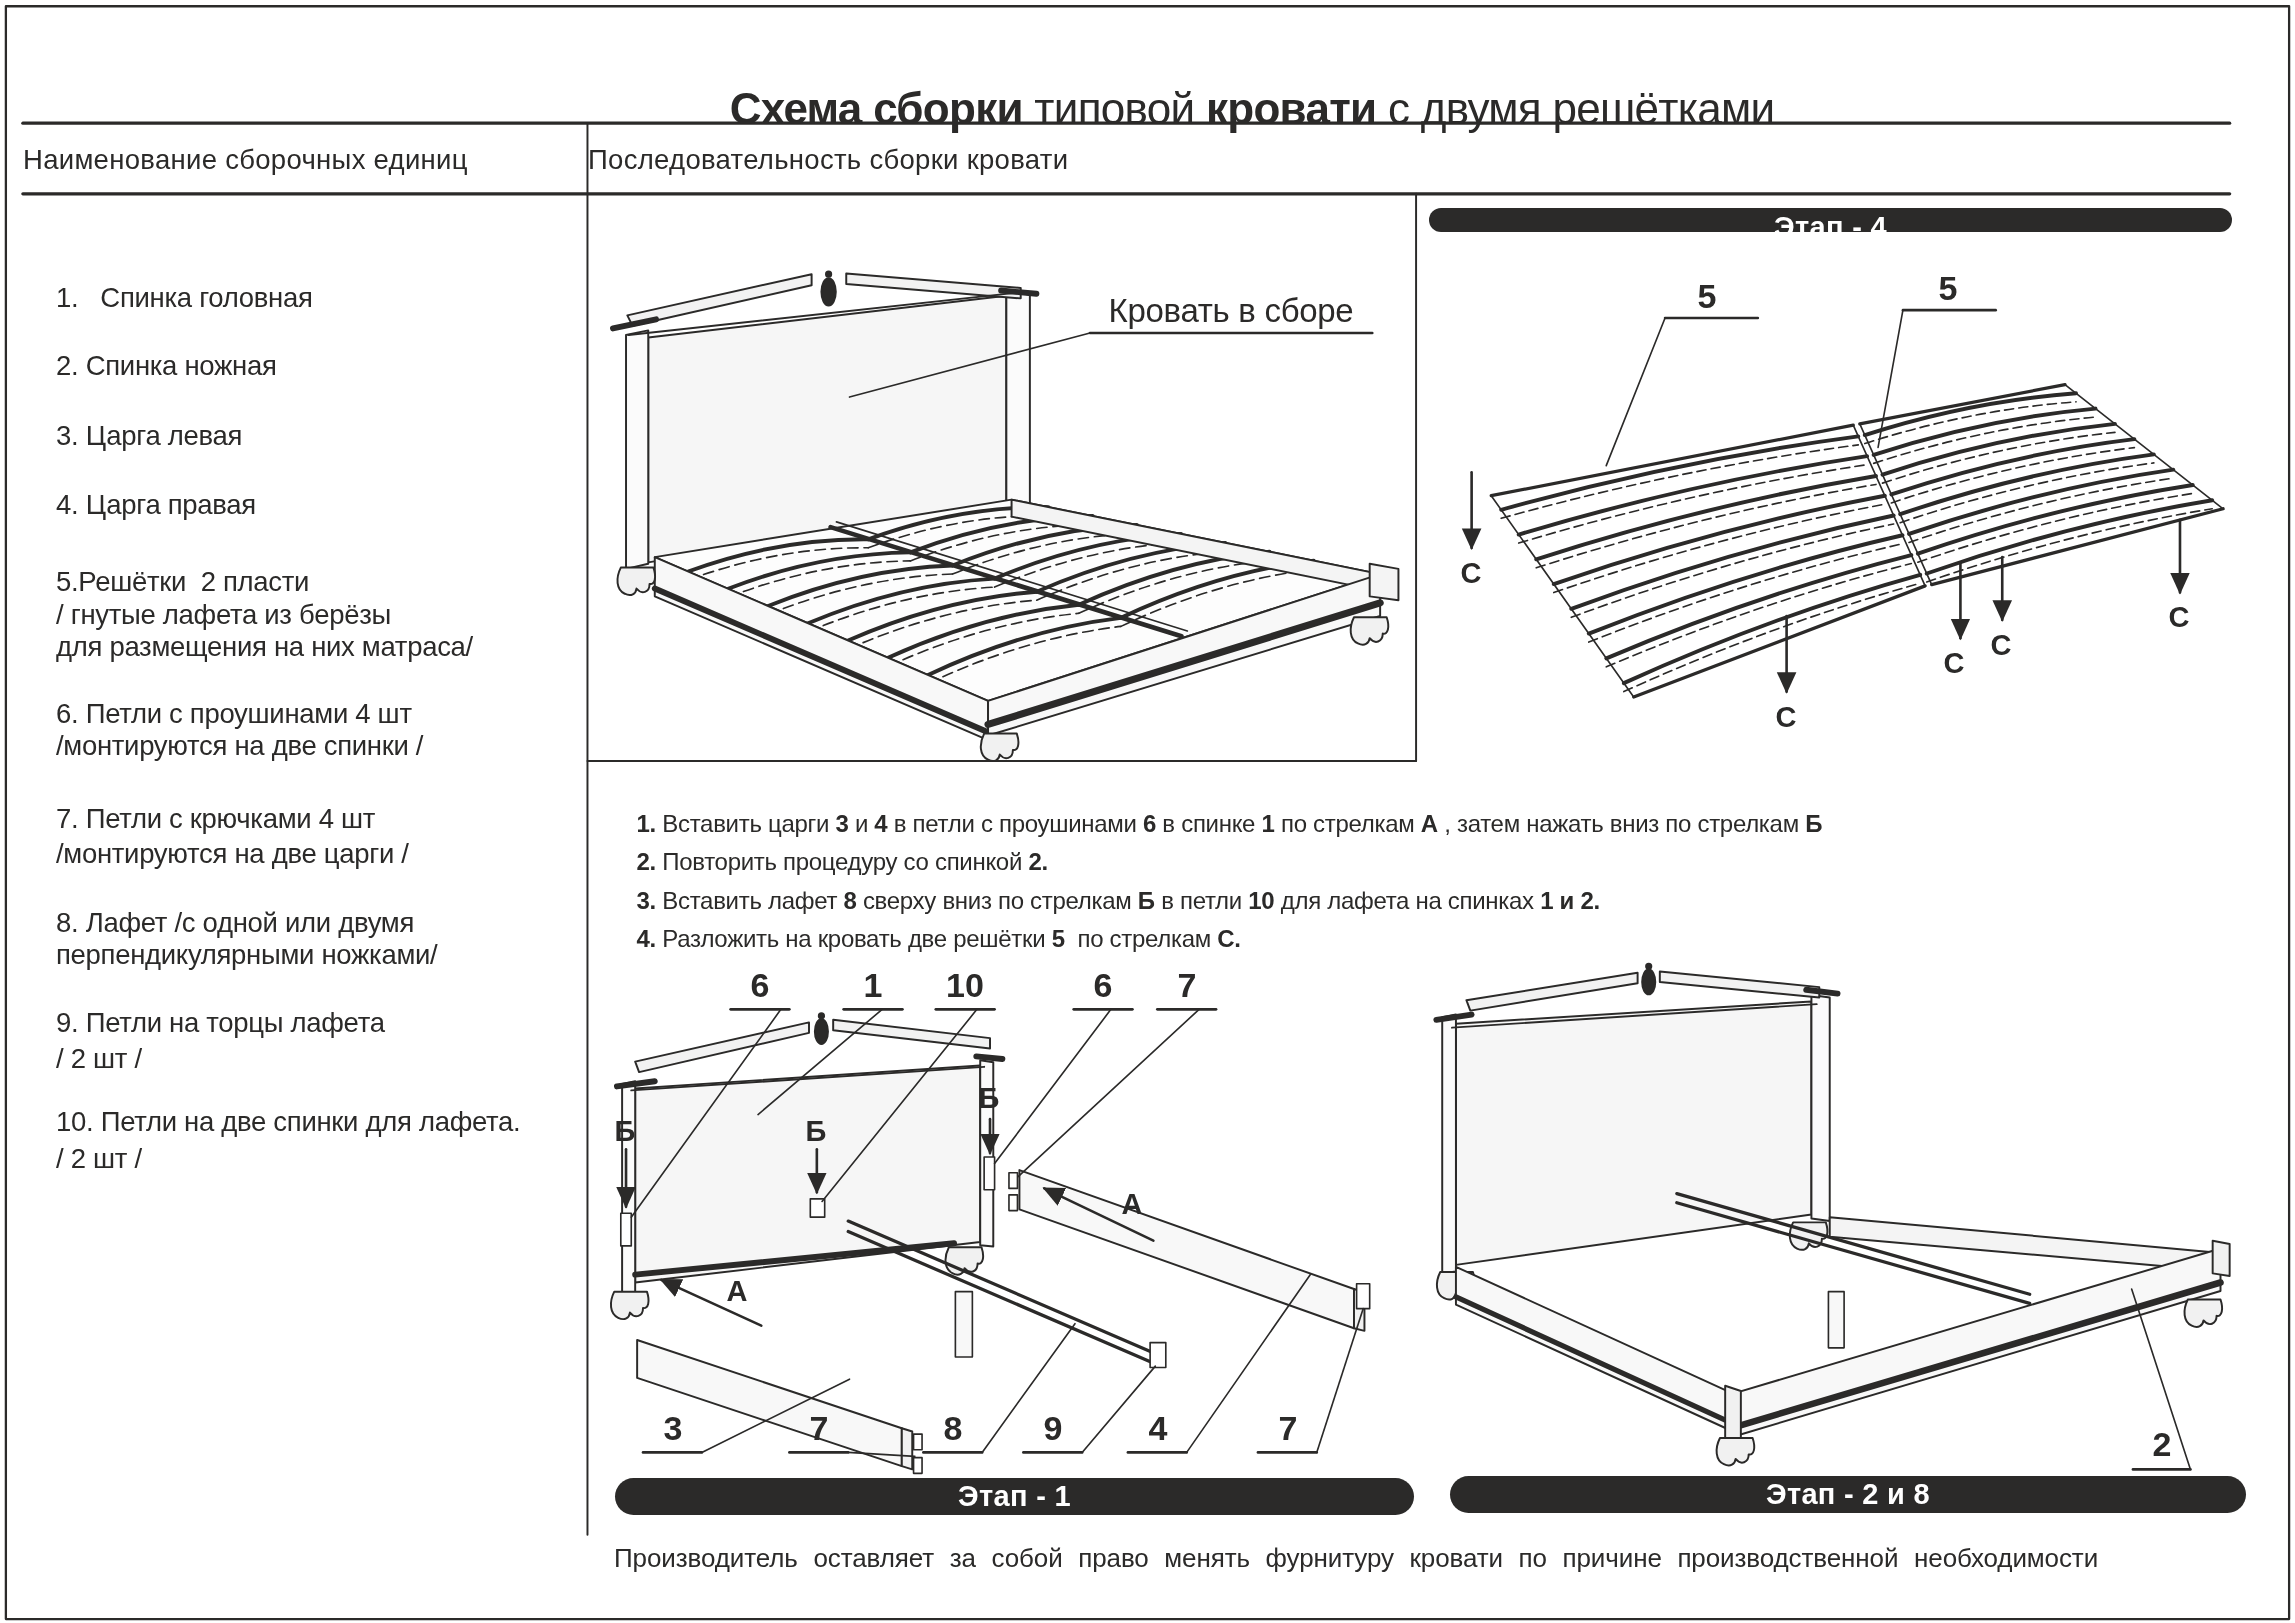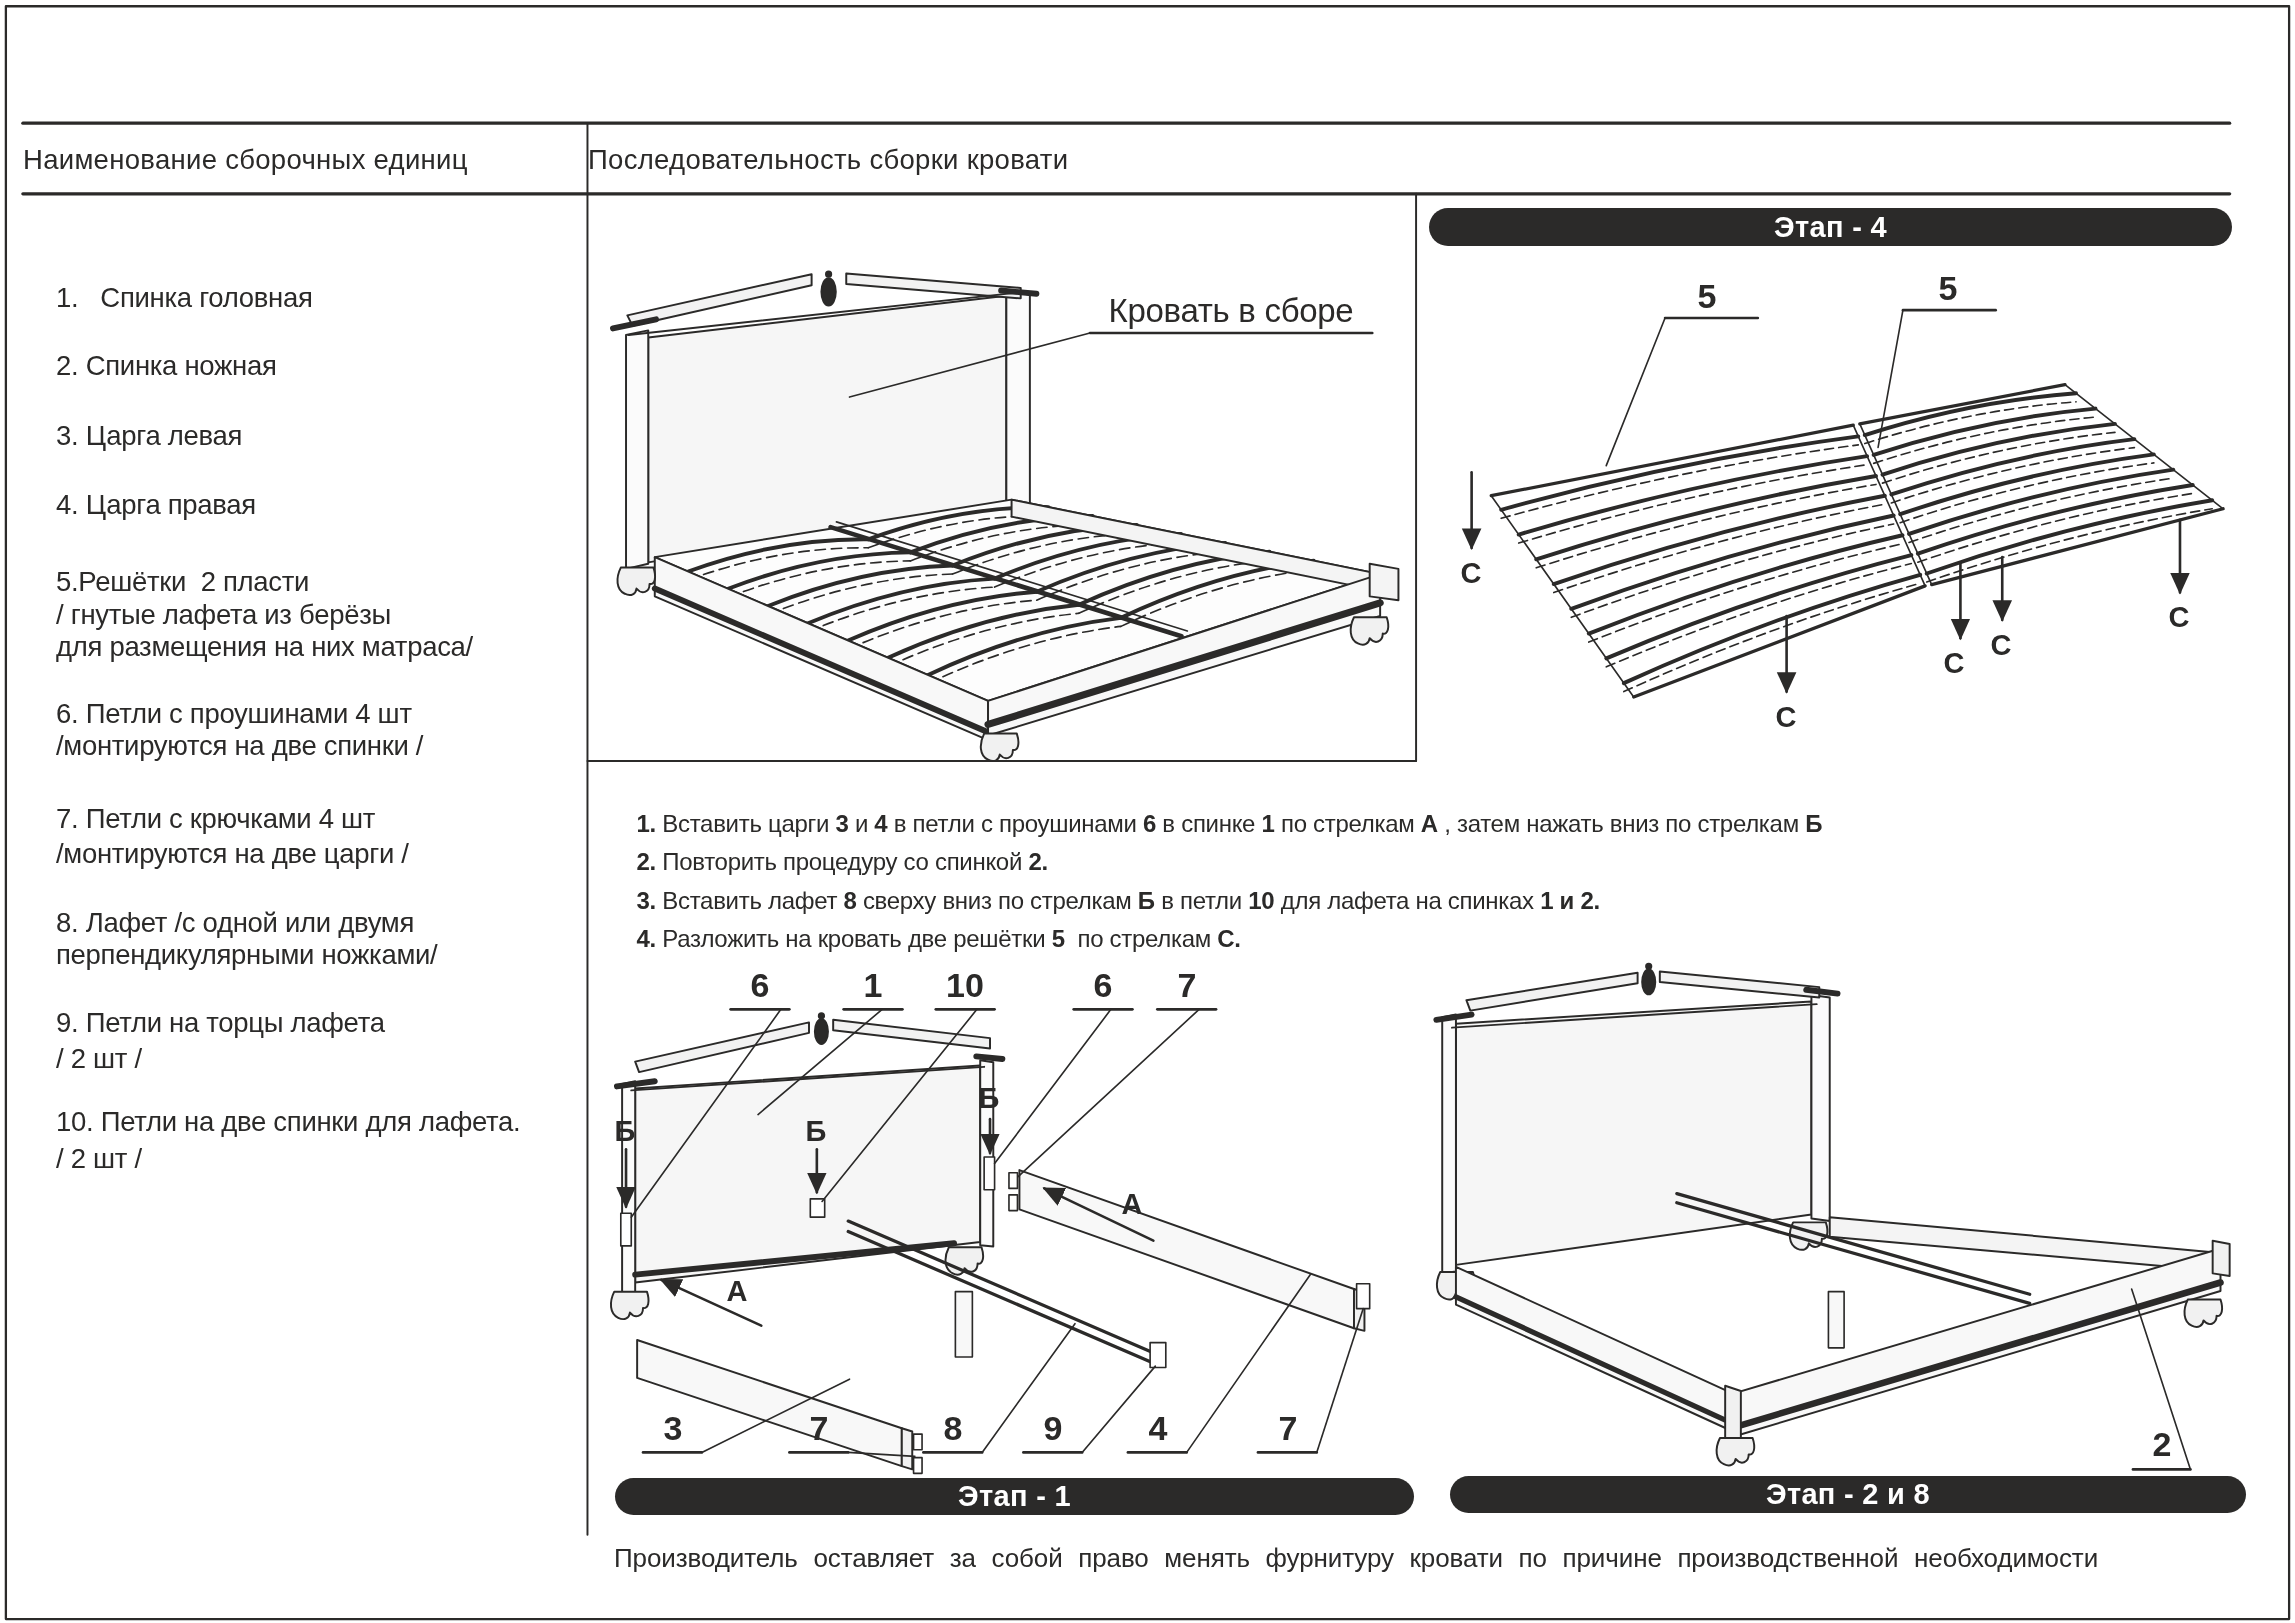--- a/index.html
+++ b/index.html
@@ -290,20 +290,23 @@
       <use href="#foot" x="2632" y="2200"></use>
       <use href="#foot" x="3348" y="1988"></use>
 
       <g stroke-width="2.5">
         <line x1="3264" y1="2248" x2="3352" y2="2248" stroke-width="4"></line>
         <line x1="3352" y1="2248" x2="3262" y2="1972"></line>
       </g>
     </g>
   </svg>
 
+  <div class="abs title">
+    <span class="bold">Схема сборки</span><span> типовой </span><span class="bold">кровати</span><span> с двумя решётками</span>
+  </div>
 
   <div class="abs colhdr hdr-left">Наименование  сборочных единиц</div>
   <div class="abs colhdr hdr-right">Последовательность сборки кровати</div>
 
   <div class="abs part-line" style="top:282px">1.   Спинка головная</div>
   <div class="abs part-line" style="top:350px">2. Спинка ножная</div>
   <div class="abs part-line" style="top:420px">3. Царга левая</div>
   <div class="abs part-line" style="top:489px">4. Царга правая</div>
   <div class="abs part-line" style="top:566px">5.Решётки  2 пласти</div>
   <div class="abs part-line" style="top:599px">/ гнутые лафета из берёзы</div>
@@ -314,21 +317,21 @@
   <div class="abs part-line" style="top:838px">/монтируются на две царги /</div>
   <div class="abs part-line" style="top:907px">8. Лафет /с одной или двумя</div>
   <div class="abs part-line" style="top:939px">перпендикулярными ножками/</div>
   <div class="abs part-line" style="top:1007px">9. Петли на торцы лафета</div>
   <div class="abs part-line" style="top:1043px">/ 2 шт /</div>
   <div class="abs part-line" style="top:1106px">10. Петли на две спинки для лафета.</div>
   <div class="abs part-line" style="top:1143px">/ 2 шт /</div>
 
   <div class="abs bed-label ctr" style="left:1231px;top:292px">Кровать в сборе</div>
 
-  <div class="abs pill" style="left:1429px;top:208px;width:803px;height:38px">
+  <div class="abs pill" style="left:1429px;top:208px;width:803px;height:24px">
     <span class="pill-inner" style="line-height:38px">Этап -  4</span>
   </div>
   <div class="abs pill" style="left:615px;top:1478px;width:799px;height:37px">
     <span class="pill-inner">Этап - 1</span>
   </div>
   <div class="abs pill" style="left:1450px;top:1476px;width:796px;height:37px">
     <span class="pill-inner">Этап -  2 и 8</span>
   </div>
 
   <div class="abs step" style="top:782px">

